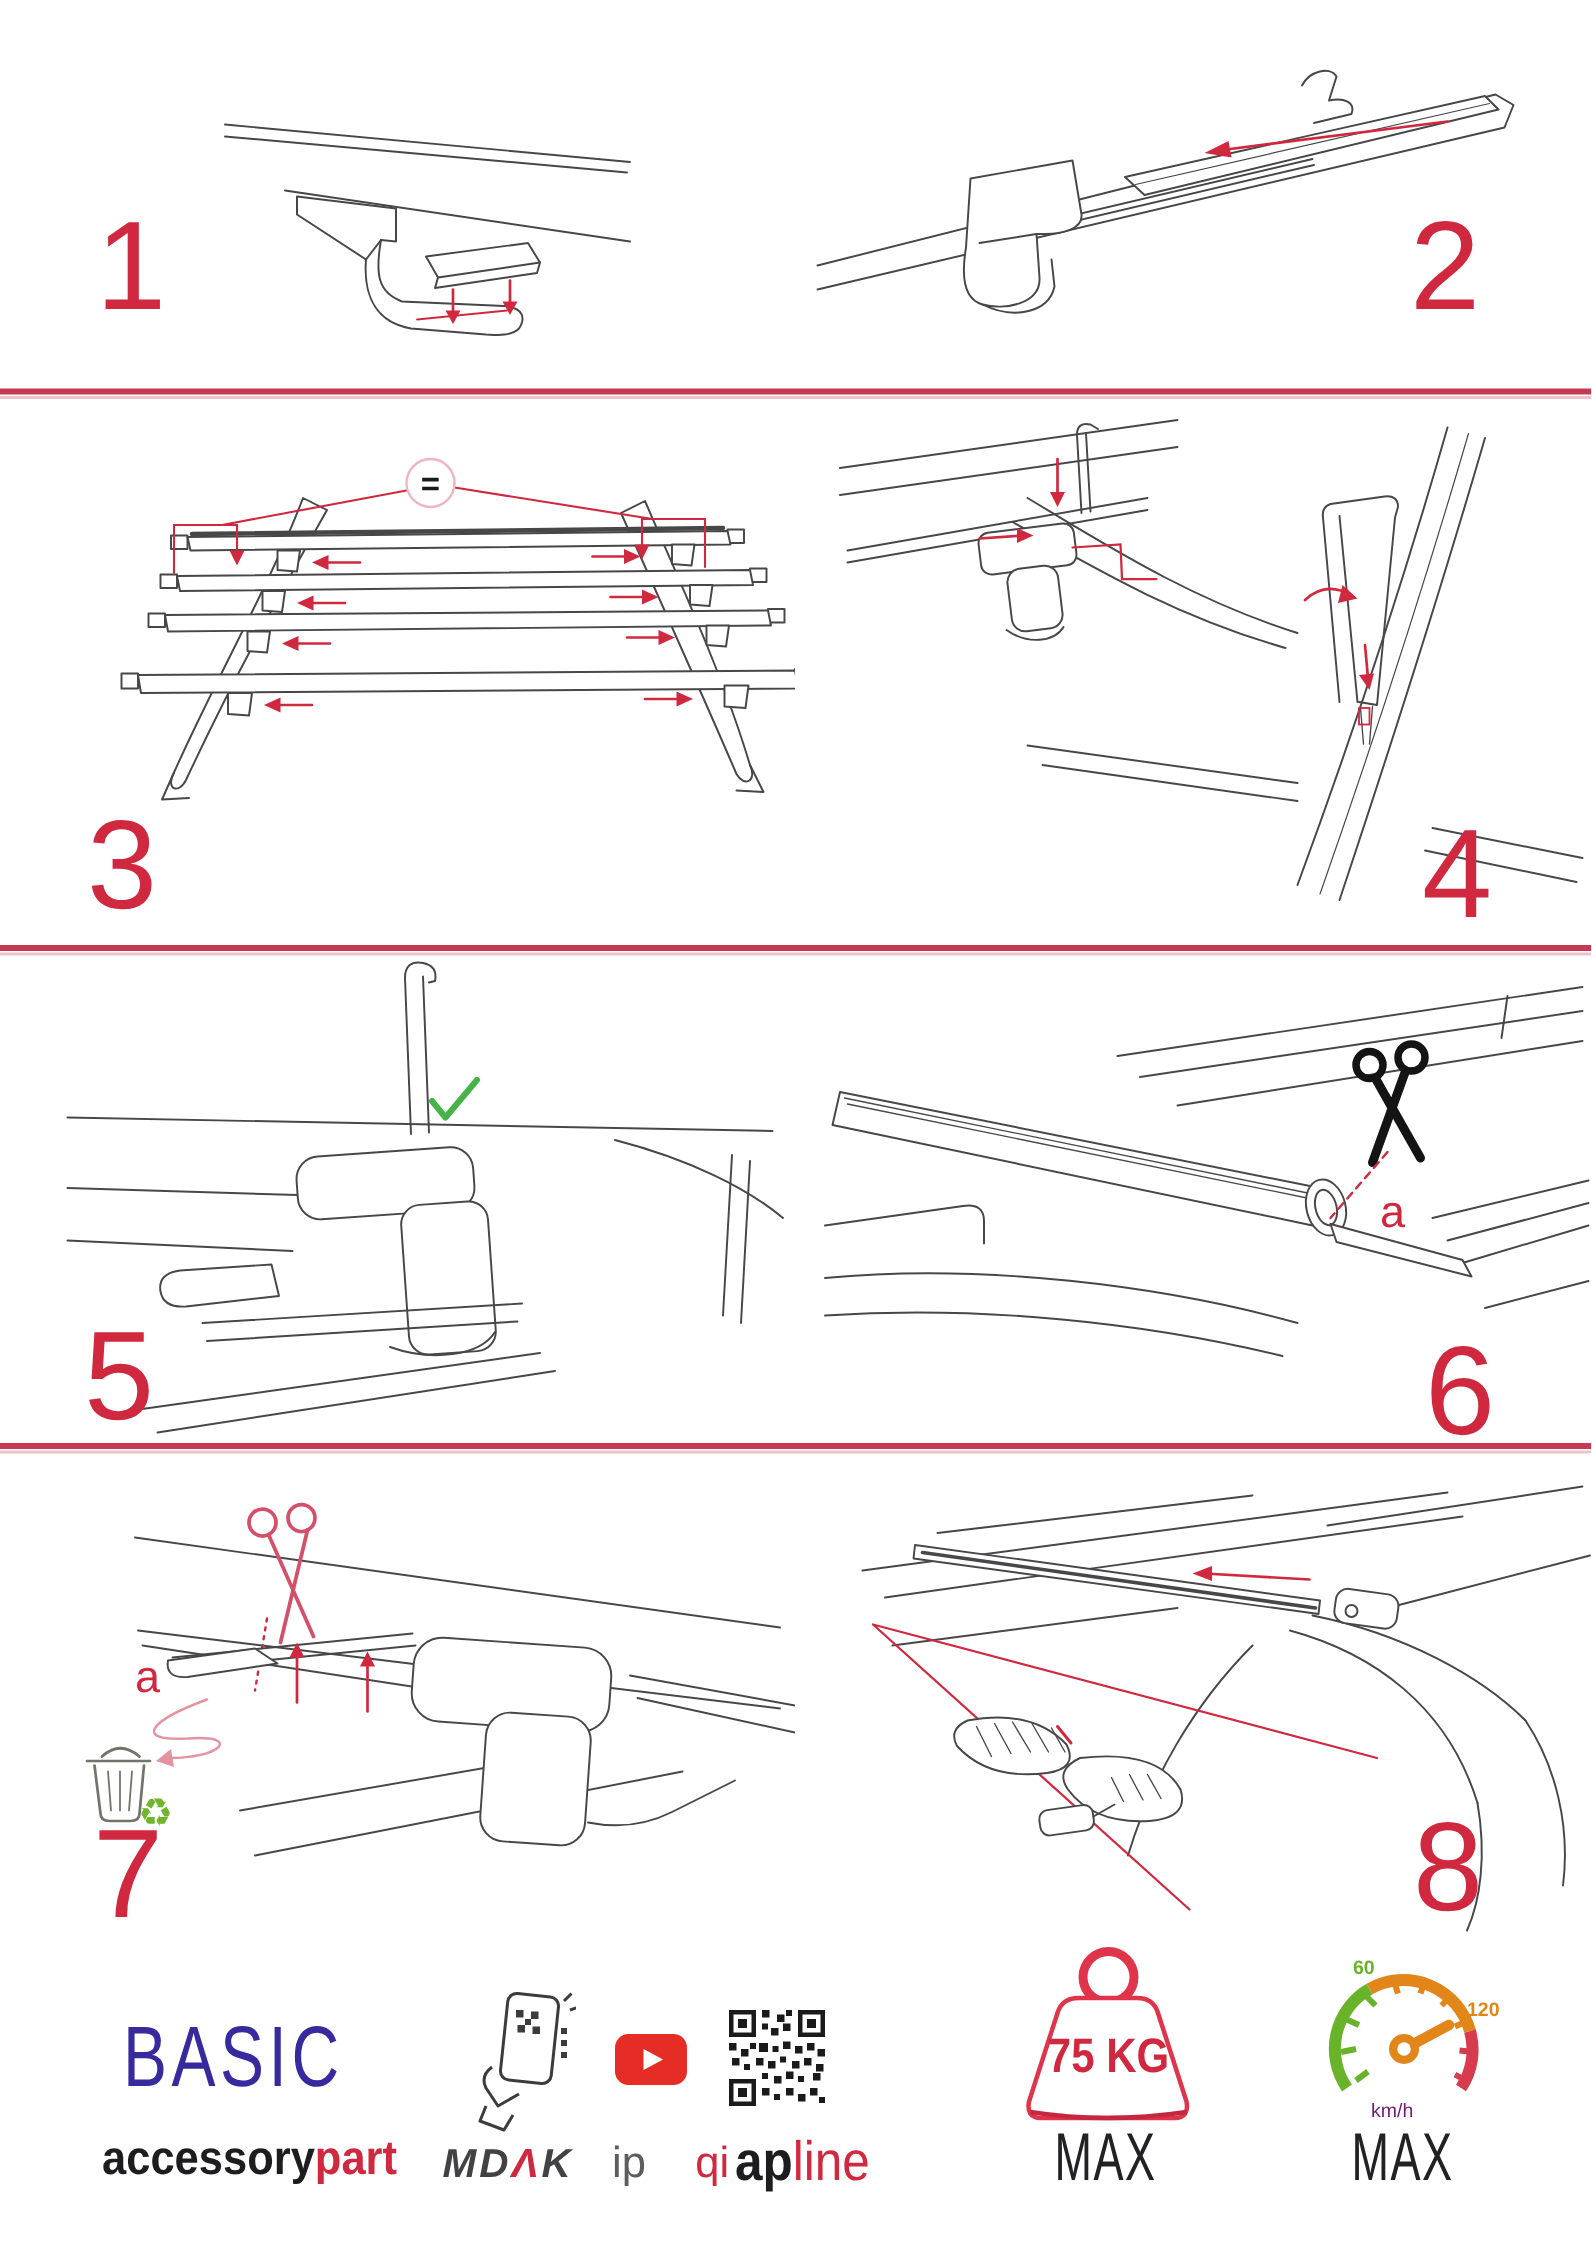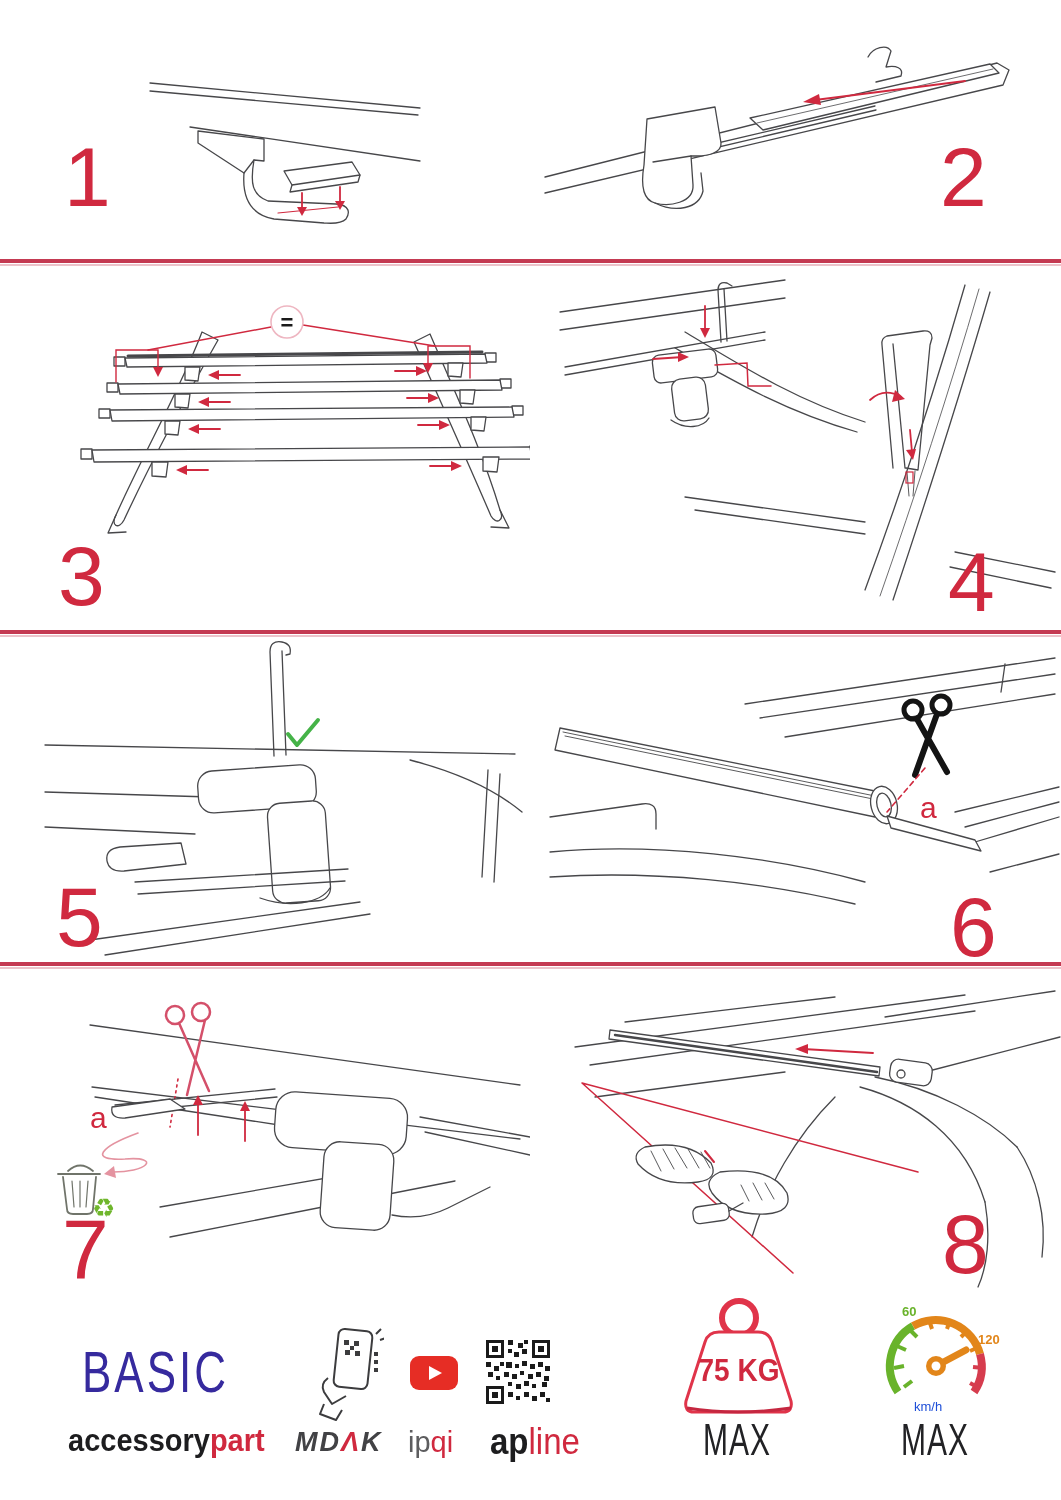--- a/index.html
+++ b/index.html
@@ -19,27 +19,27 @@
   .pink{stroke:#e493a0;fill:none;stroke-width:1.6;stroke-linecap:round;}
   
   .brand-basic{position:absolute;left:82px;top:1340px;width:140px;font-size:44px;letter-spacing:3px;
      color:#362a9e;font-weight:400;transform:scaleY(1.3);transform-origin:top left;}
   .brand-sub{position:absolute;left:68px;top:1422px;font-size:29px;font-weight:700;
      transform:scaleY(1.1);transform-origin:top left;letter-spacing:0;}
   .brand-sub .b1{color:#1d1d1f;} .brand-sub .b2{color:#d0293f;}
   .logo-mdak{position:absolute;left:295px;top:1427px;font-size:27px;font-weight:700;letter-spacing:2px;color:#424245;font-style:italic;}
   .logo-mdak .lam{color:#d0293f;}
   .logo-ipqi{position:absolute;left:408px;top:1426px;font-size:29px;font-weight:400;color:#5d5d5f;}
-  .logo-ipqi .q{color:#d0293f;}
+  .logo-ipqi .q{color:#d0293f;margin-left:33px;}
   .logo-apline{position:absolute;left:490px;top:1420px;font-size:33px;font-weight:700;
      transform:scaleY(1.12);transform-origin:top left;color:#1d1d1f;}
   .logo-apline .l2{color:#d0293f;font-weight:400;}
   .max-label{position:absolute;font-size:30px;font-weight:400;color:#222225;letter-spacing:1px;
      transform:scaleY(1.5);transform-origin:top left;}
-  .kmh{position:absolute;left:914px;top:1399px;font-size:13px;color:#1d4ed8;}
+  .kmh{position:absolute;left:914px;top:1399px;font-size:13px;color:#701a75;}
 </style>
 </head>
 <body>
 
 <div class="page">
 
   <svg class="panel" style="left:40px;top:15px" width="480" height="235" viewBox="0 0 480 235">
     <g>
       <line class="ln" x1="110" y1="68" x2="380" y2="93"></line>
       <line class="ln" x1="110" y1="76" x2="378" y2="100"></line>

